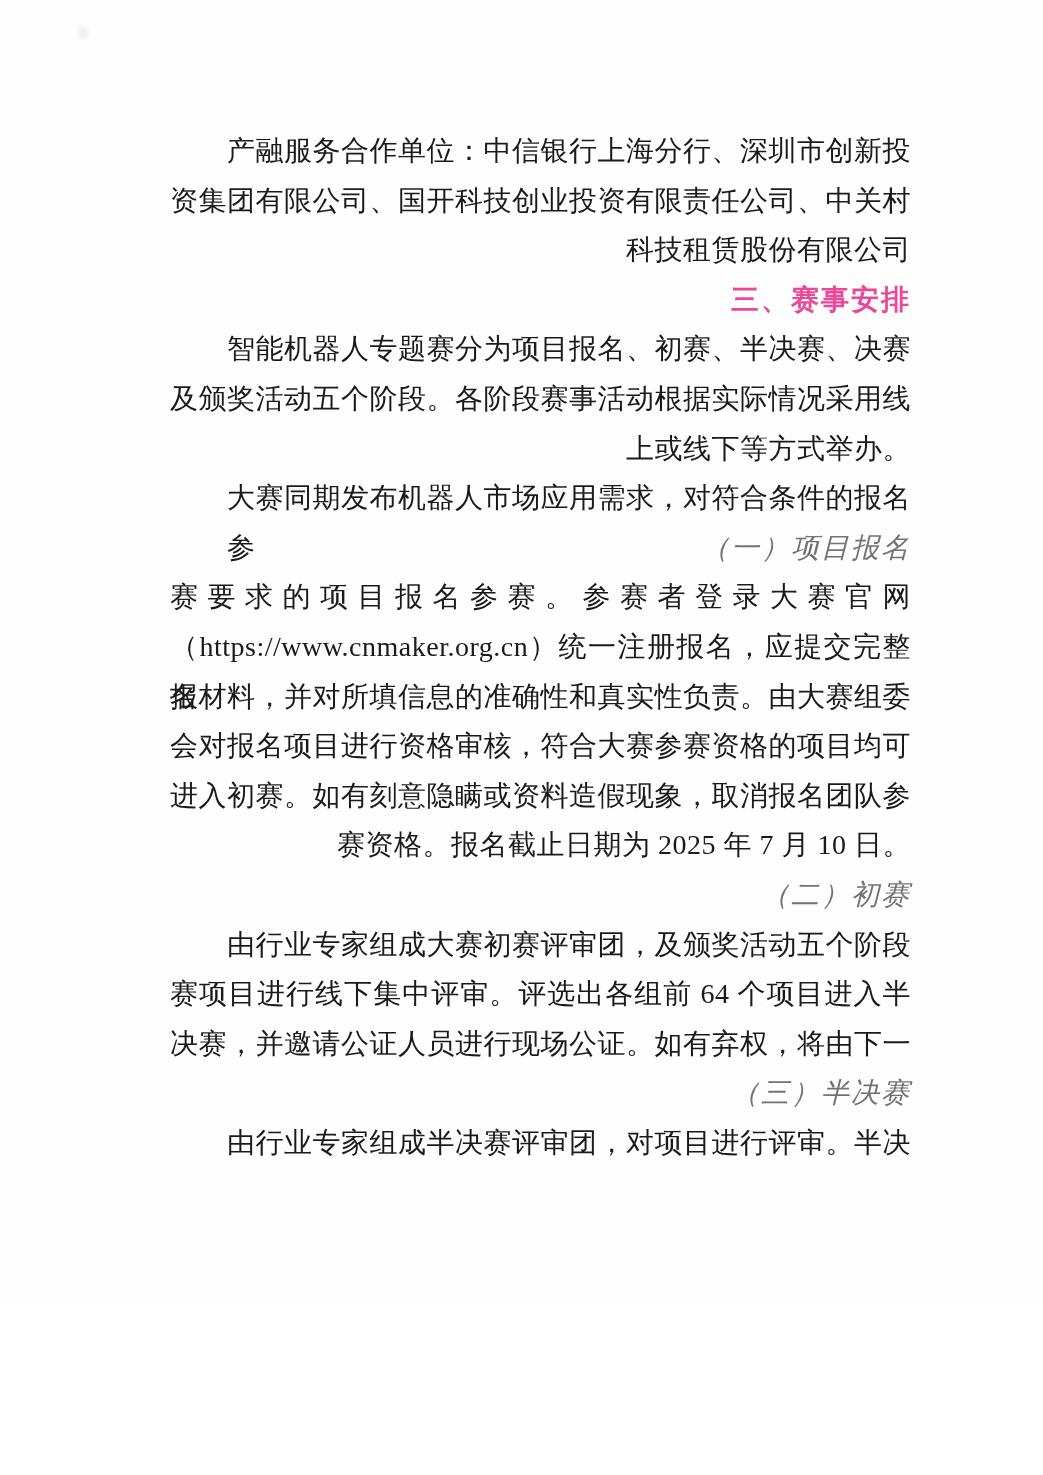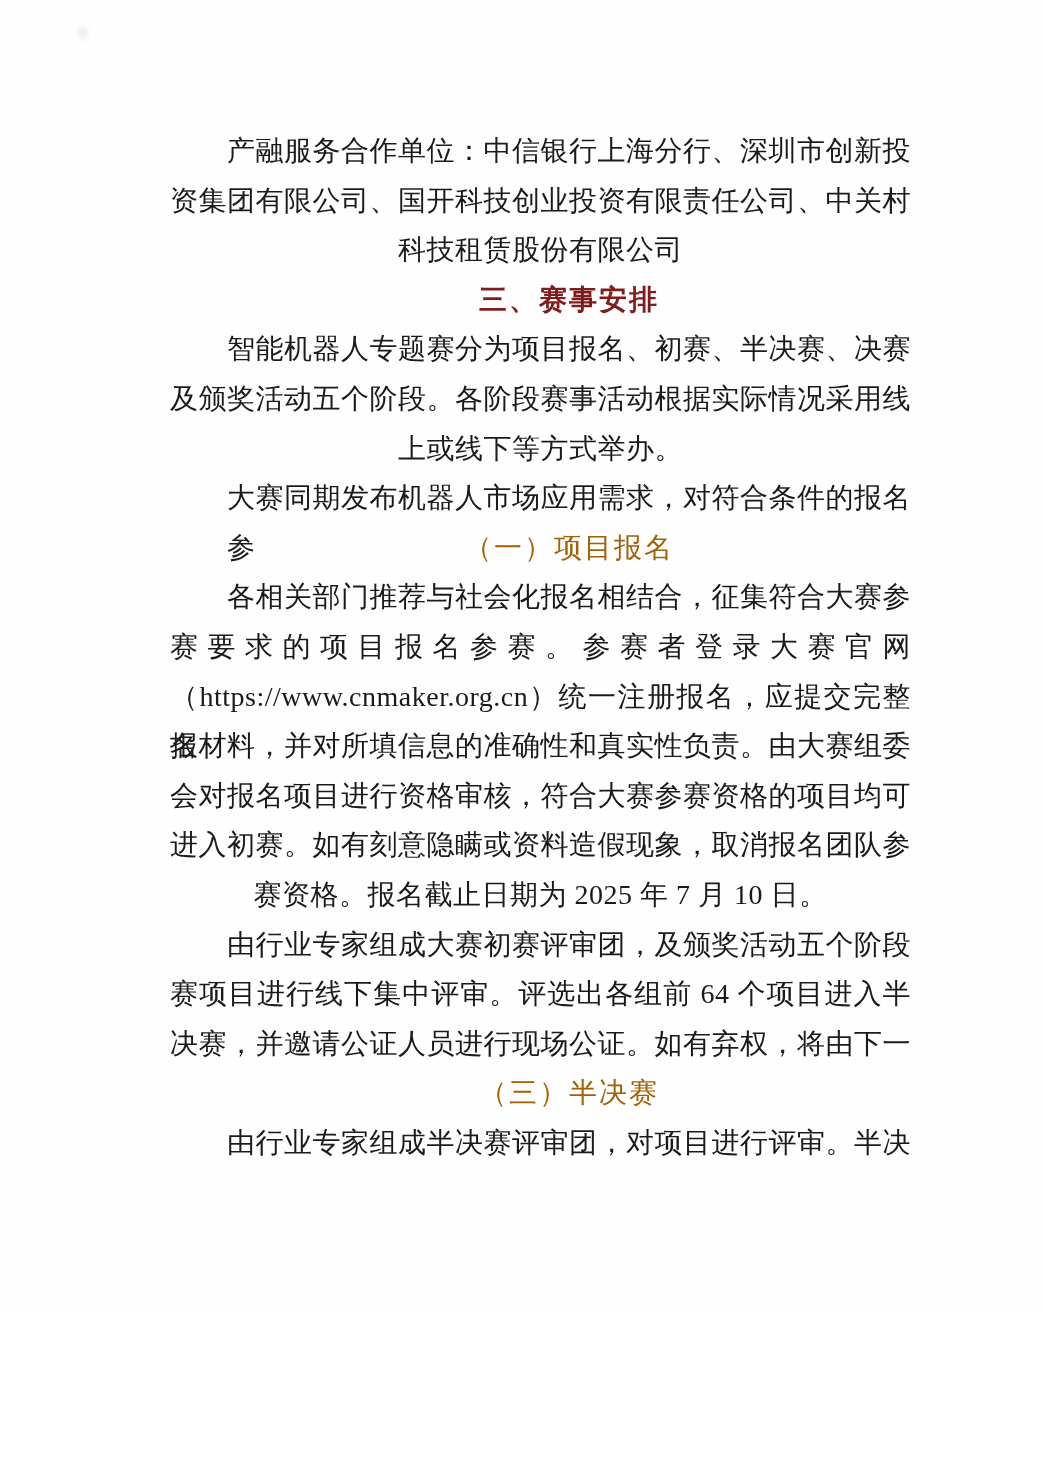--- a/index.html
+++ b/index.html
@@ -30,39 +30,40 @@
     left: 170px;
     top: 126px;
     width: 741px;
   }
   .line {
     font-family: "Liberation Serif", "DejaVu Serif", serif;
     font-size: 28px;
     line-height: 49.6px;
     height: 49.6px;
     color: #1a1a1a;
-    text-align: center;
+    text-align: right;
     letter-spacing: 0.5px;
   }
   .line.indent {
     padding-left: 57px;
   }
   .line.fill {
     text-align: justify;
     text-align-last: justify;
   }
   .line.heading-bold {
     font-family: "Liberation Sans", "DejaVu Sans", sans-serif;
     font-weight: 700;
     letter-spacing: 2px;
-    color: #7f1d1d;
+    color: #ec4899;
   }
   .line.heading-kai {
+    font-style: italic;
     letter-spacing: 2px;
-    color: #a16207;
+    color: #737373;
   }
   .page-number {
     position: absolute;
     top: 1360px;
     left: 170px;
     width: 741px;
     text-align: center;
     font-family: "Liberation Serif", "DejaVu Serif", serif;
     font-weight: 700;
     font-size: 21px;
@@ -78,27 +79,27 @@
   <div class="content" id="doc-lines">
       <div class="line body indent fill">产融服务合作单位：中信银行上海分行、深圳市创新投</div>
       <div class="line body fill">资集团有限公司、国开科技创业投资有限责任公司、中关村</div>
       <div class="line body">科技租赁股份有限公司</div>
       <div class="line heading-bold indent">三、赛事安排</div>
       <div class="line body indent fill">智能机器人专题赛分为项目报名、初赛、半决赛、决赛</div>
       <div class="line body fill">及颁奖活动五个阶段。各阶段赛事活动根据实际情况采用线</div>
       <div class="line body">上或线下等方式举办。</div>
       <div class="line body indent fill">大赛同期发布机器人市场应用需求，对符合条件的报名参</div>
       <div class="line heading-kai indent">（一）项目报名</div>
-      <div class="line body indent fill">各相关部门推荐与社会化报名相结合，征集符合大赛参</div>
       <div class="line body fill">赛要求的项目报名参赛。参赛者登录大赛官网</div>
       <div class="line body fill">（https://www.cnmaker.org.cn）统一注册报名，应提交完整报</div>
       <div class="line body fill">名材料，并对所填信息的准确性和真实性负责。由大赛组委</div>
       <div class="line body fill">会对报名项目进行资格审核，符合大赛参赛资格的项目均可</div>
       <div class="line body fill">进入初赛。如有刻意隐瞒或资料造假现象，取消报名团队参</div>
       <div class="line body">赛资格。报名截止日期为 2025 年 7 月 10 日。</div>
+      <div class="line heading-kai indent">（二）初赛</div>
       <div class="line body indent fill">由行业专家组成大赛初赛评审团，及颁奖活动五个阶段</div>
       <div class="line body fill">赛项目进行线下集中评审。评选出各组前 64 个项目进入半</div>
       <div class="line body fill">决赛，并邀请公证人员进行现场公证。如有弃权，将由下一</div>
       <div class="line heading-kai indent">（三）半决赛</div>
       <div class="line body indent fill">由行业专家组成半决赛评审团，对项目进行评审。半决</div>
     </div>
   <div class="page-number">3</div>
 </div>
 
 </body></html>

